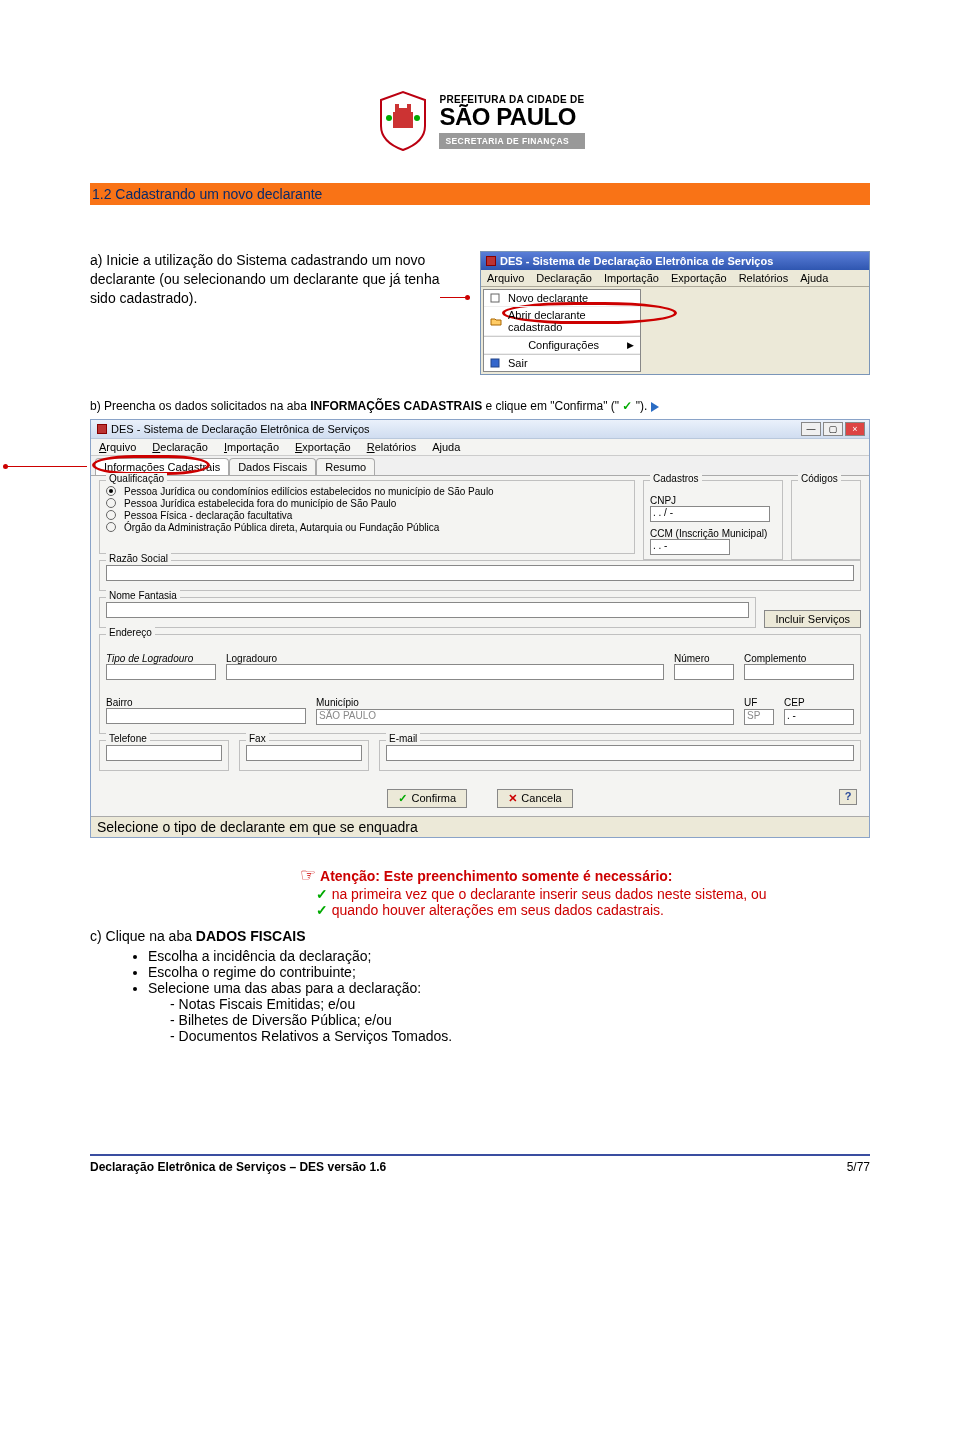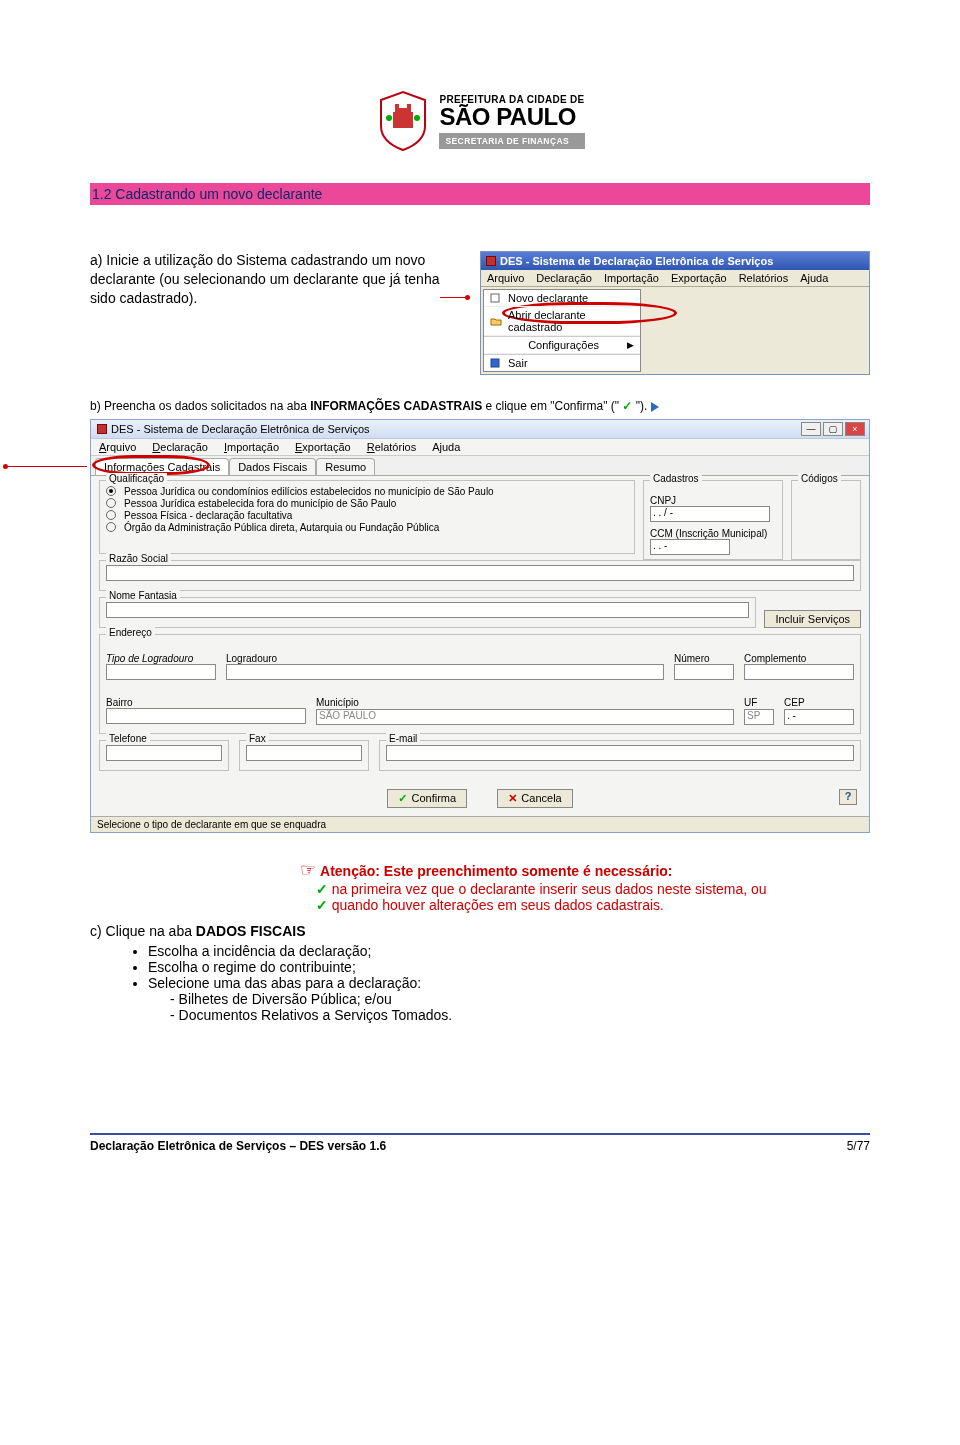--- a/index.html
+++ b/index.html
@@ -5,21 +5,21 @@
   * { box-sizing: border-box; margin: 0; padding: 0; }
   body { font-family: Arial, sans-serif; font-size: 12px; background: #fff; width: 960px; margin: 0 auto; color: #000; }
   .page { padding: 90px 90px 30px 90px; position: relative; }
   .header-logo { text-align: center; margin-bottom: 28px; }
   .logo-box { display: inline-flex; align-items: center; gap: 8px; }
   .coat { width: 56px; height: 62px; }
   .logo-text { text-align: left; }
   .pref-line { font-size: 10px; font-weight: bold; letter-spacing: 0.3px; }
   .sp-line { font-size: 24px; font-weight: 900; letter-spacing: -0.5px; line-height: 1; }
   .sec-line { background: #999; color: #fff; font-size: 8.5px; font-weight: bold; padding: 3px 6px; margin-top: 4px; letter-spacing: 0.4px; }
-  .section-title { background: #ec4899; color: #0a2a6a; font-size: 14px; padding: 3px 2px; margin-bottom: 46px; }
+  .section-title { background: #f97316; color: #0a2a6a; font-size: 14px; padding: 3px 2px; margin-bottom: 46px; }
   .two-col { display: flex; gap: 16px; align-items: flex-start; margin-bottom: 24px; }
   .left-col { flex: 1; font-size: 14px; color: #000; line-height: 1.35; }
   .right-col { width: 390px; background: #ece9d8; border: 1px solid #7a95b8; position: relative; }
   .win-title { background: linear-gradient(#5a7ed8,#2f56b0); color: #fff; font-size: 11px; font-weight: bold; padding: 3px 5px; display: flex; align-items: center; gap: 4px; }
   .menu-bar { background: #ece9d8; display: flex; gap: 12px; padding: 2px 6px; font-size: 11px; border-bottom: 1px solid #aca899; }
   .dropdown { background: #fff; border: 1px solid #888; margin: 2px; width: 158px; font-size: 11px; }
   .dropdown-row { padding: 2px 6px; display: flex; align-items: center; gap: 6px; border-bottom: 1px solid #eee; position: relative; }
   .dropdown-row:last-child { border-bottom: none; }
   .circle-mark { position: absolute; left: 18px; top: 12px; width: 175px; height: 22px; border: 3px solid #c00; border-radius: 50% / 60%; pointer-events: none; }
   .dot { display:inline-block; width:5px; height:5px; background:#c00; border-radius:50%; }
@@ -41,21 +41,21 @@
   .radio { width:10px; height:10px; border:1px solid #666; border-radius:50%; display:inline-flex; align-items:center; justify-content:center; }
   .radio.sel::after { content:''; width:4px; height:4px; background:#000; border-radius:50%; }
   .qual-wrap { display: flex; gap: 8px; }
   .qual-left { flex: 1; }
   .qual-right { display: flex; gap: 8px; }
   .small-fs { border:1px solid #c0c0c0; padding: 4px 6px; font-size:10px; position: relative; }
   .input { background:#fff; border:1px solid #888; height:16px; font-size:10px; padding:0 2px; display:inline-block; }
   .label-sm { font-size:10px; display:block; margin-top:10px; }
   .row { display:flex; gap:10px; margin-top:4px; }
   .btn { background:#ece9d8; border:1px solid #888; padding:2px 10px; font-size:11px; display:inline-flex; align-items:center; gap:4px; }
-  .statusbar { background:#ece9d8; border-top:1px solid #aaa; padding:2px 6px; font-size:10px; display:flex; justify-content:space-between; }
+  .statusbar { background:#ece9d8; border-top:1px solid #aaa; padding:2px 6px; font-size:14px; display:flex; justify-content:space-between; }
   .help-btn { background:#ece9d8; border:1px solid #888; width:18px; height:16px; font-size:11px; font-weight:bold; color:#2a4a9a; text-align:center; }
   .attention { font-size: 14px; color: #c00; margin: 26px 0 10px 210px; position: relative; }
   .hand { font-size: 18px; }
   .attention ul { list-style: none; margin-left: 16px; }
   .attention li::before { content:'✓ '; color:#0a0; font-weight:bold; }
   .step-c { font-size:14px; margin-top: 10px; }
   .bullets { list-style: disc; margin-left: 58px; margin-top: 4px; }
   .sub-dash { list-style: none; margin-left: 80px; }
   .sub-dash li::before { content:'- '; }
   .footer { border-top: 2px solid #3a4ea0; margin-top: 110px; padding-top: 4px; display:flex; justify-content:space-between; font-size:12px; }
@@ -314,20 +314,21 @@
   </div>
 
   <div class="step-c">
     <span>c)  Clique na aba </span><b>DADOS FISCAIS</b>
     <ul class="bullets">
       <li>Escolha a incidência da declaração;</li>
       <li>Escolha o regime do contribuinte;</li>
       <li>Selecione uma das abas para a declaração:</li>
     </ul>
     <ul class="sub-dash">
+      <li>Notas Fiscais Emitidas; e/ou</li>
       <li>Bilhetes de Diversão Pública; e/ou</li>
       <li>Documentos Relativos a Serviços Tomados.</li>
     </ul>
   </div>
 
   <div class="footer">
     <span class="footer-left">Declaração Eletrônica de Serviços – DES versão 1.6</span>
     <span>5/77</span>
   </div>
 

